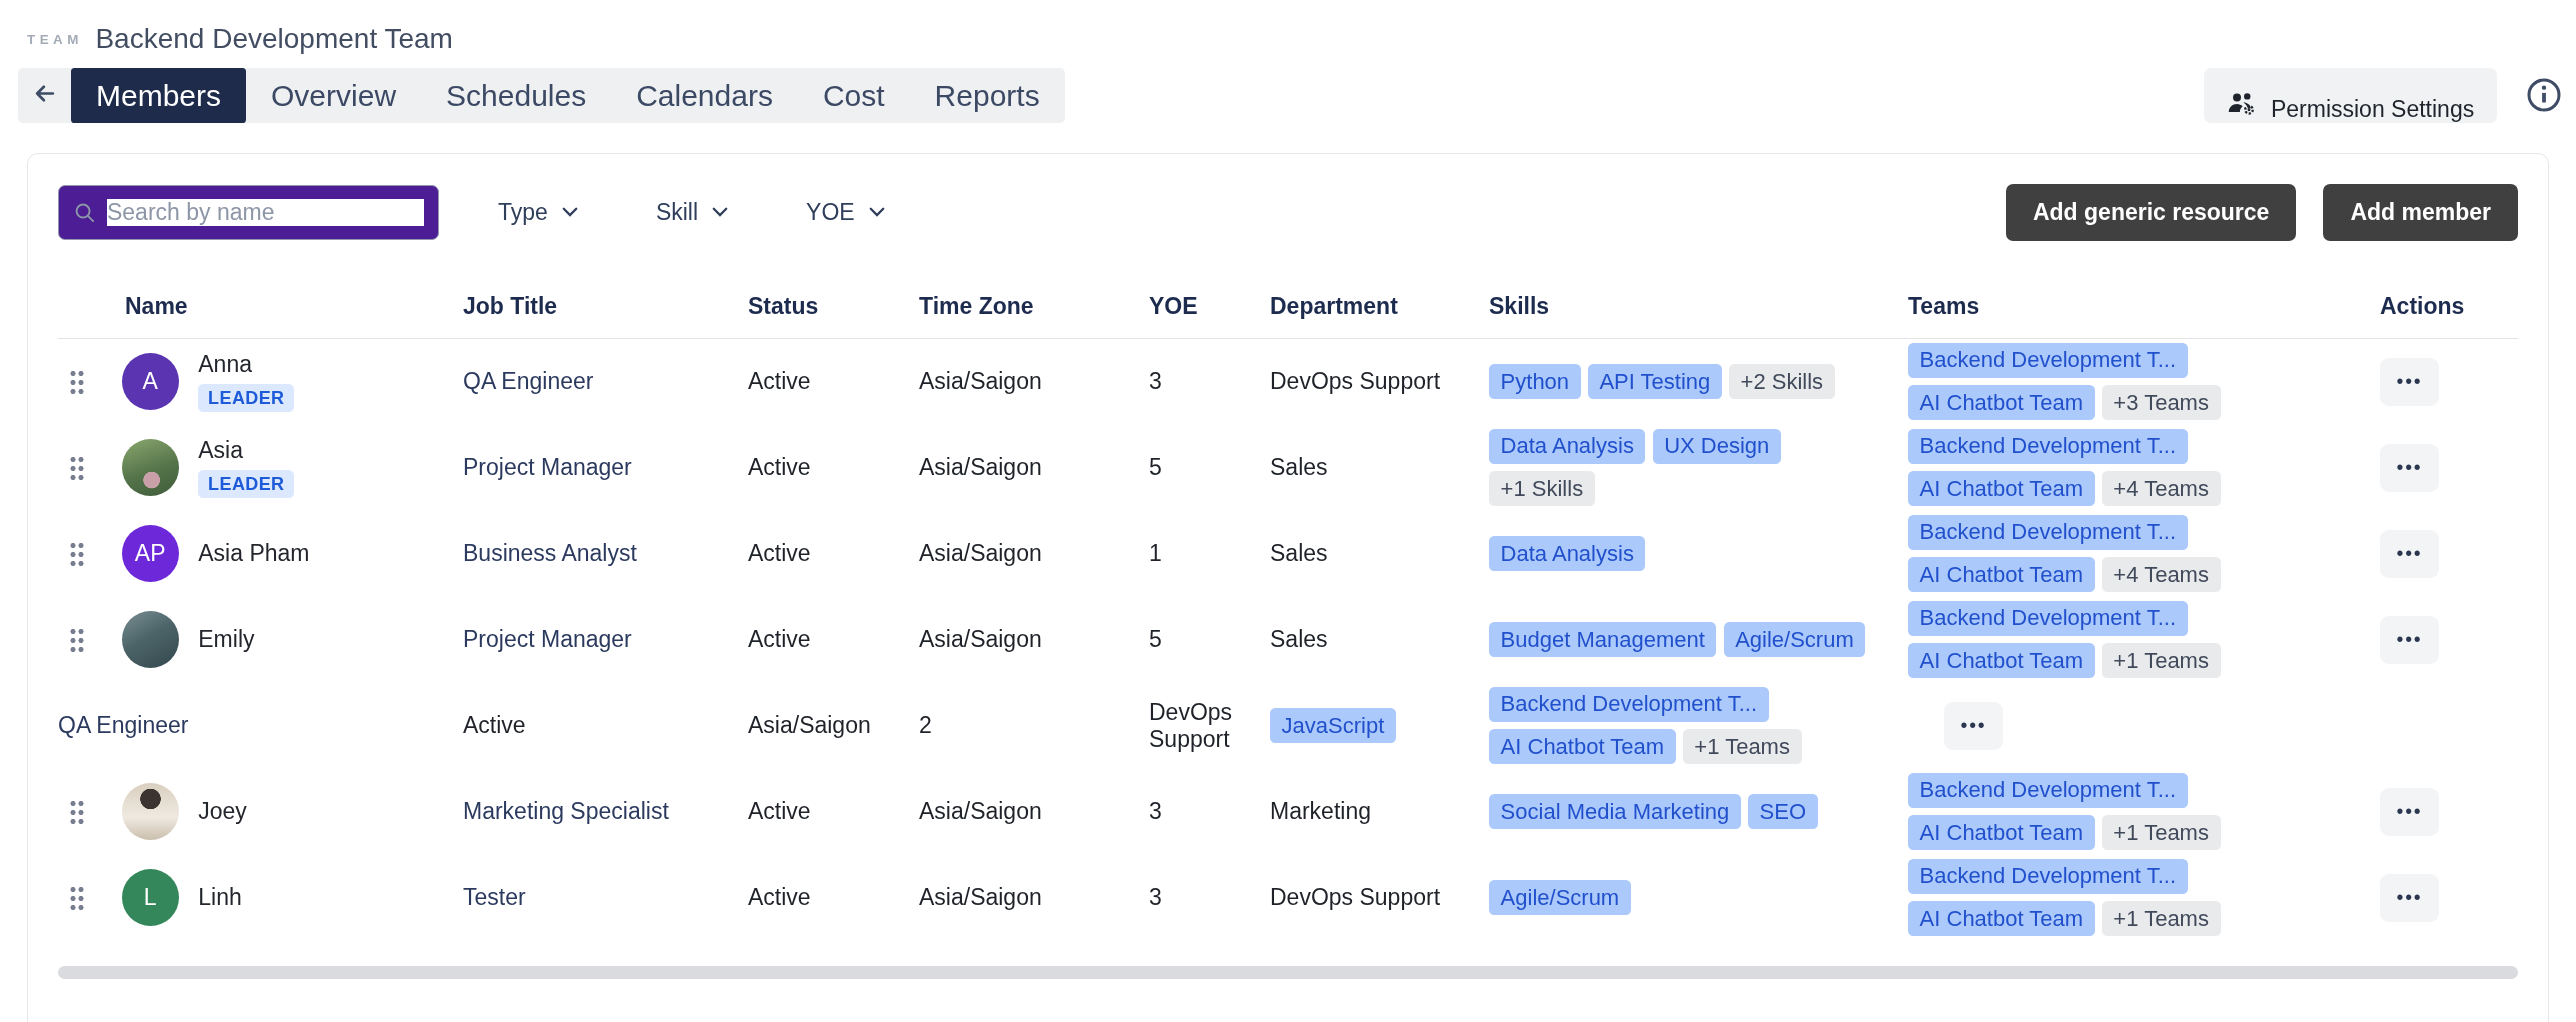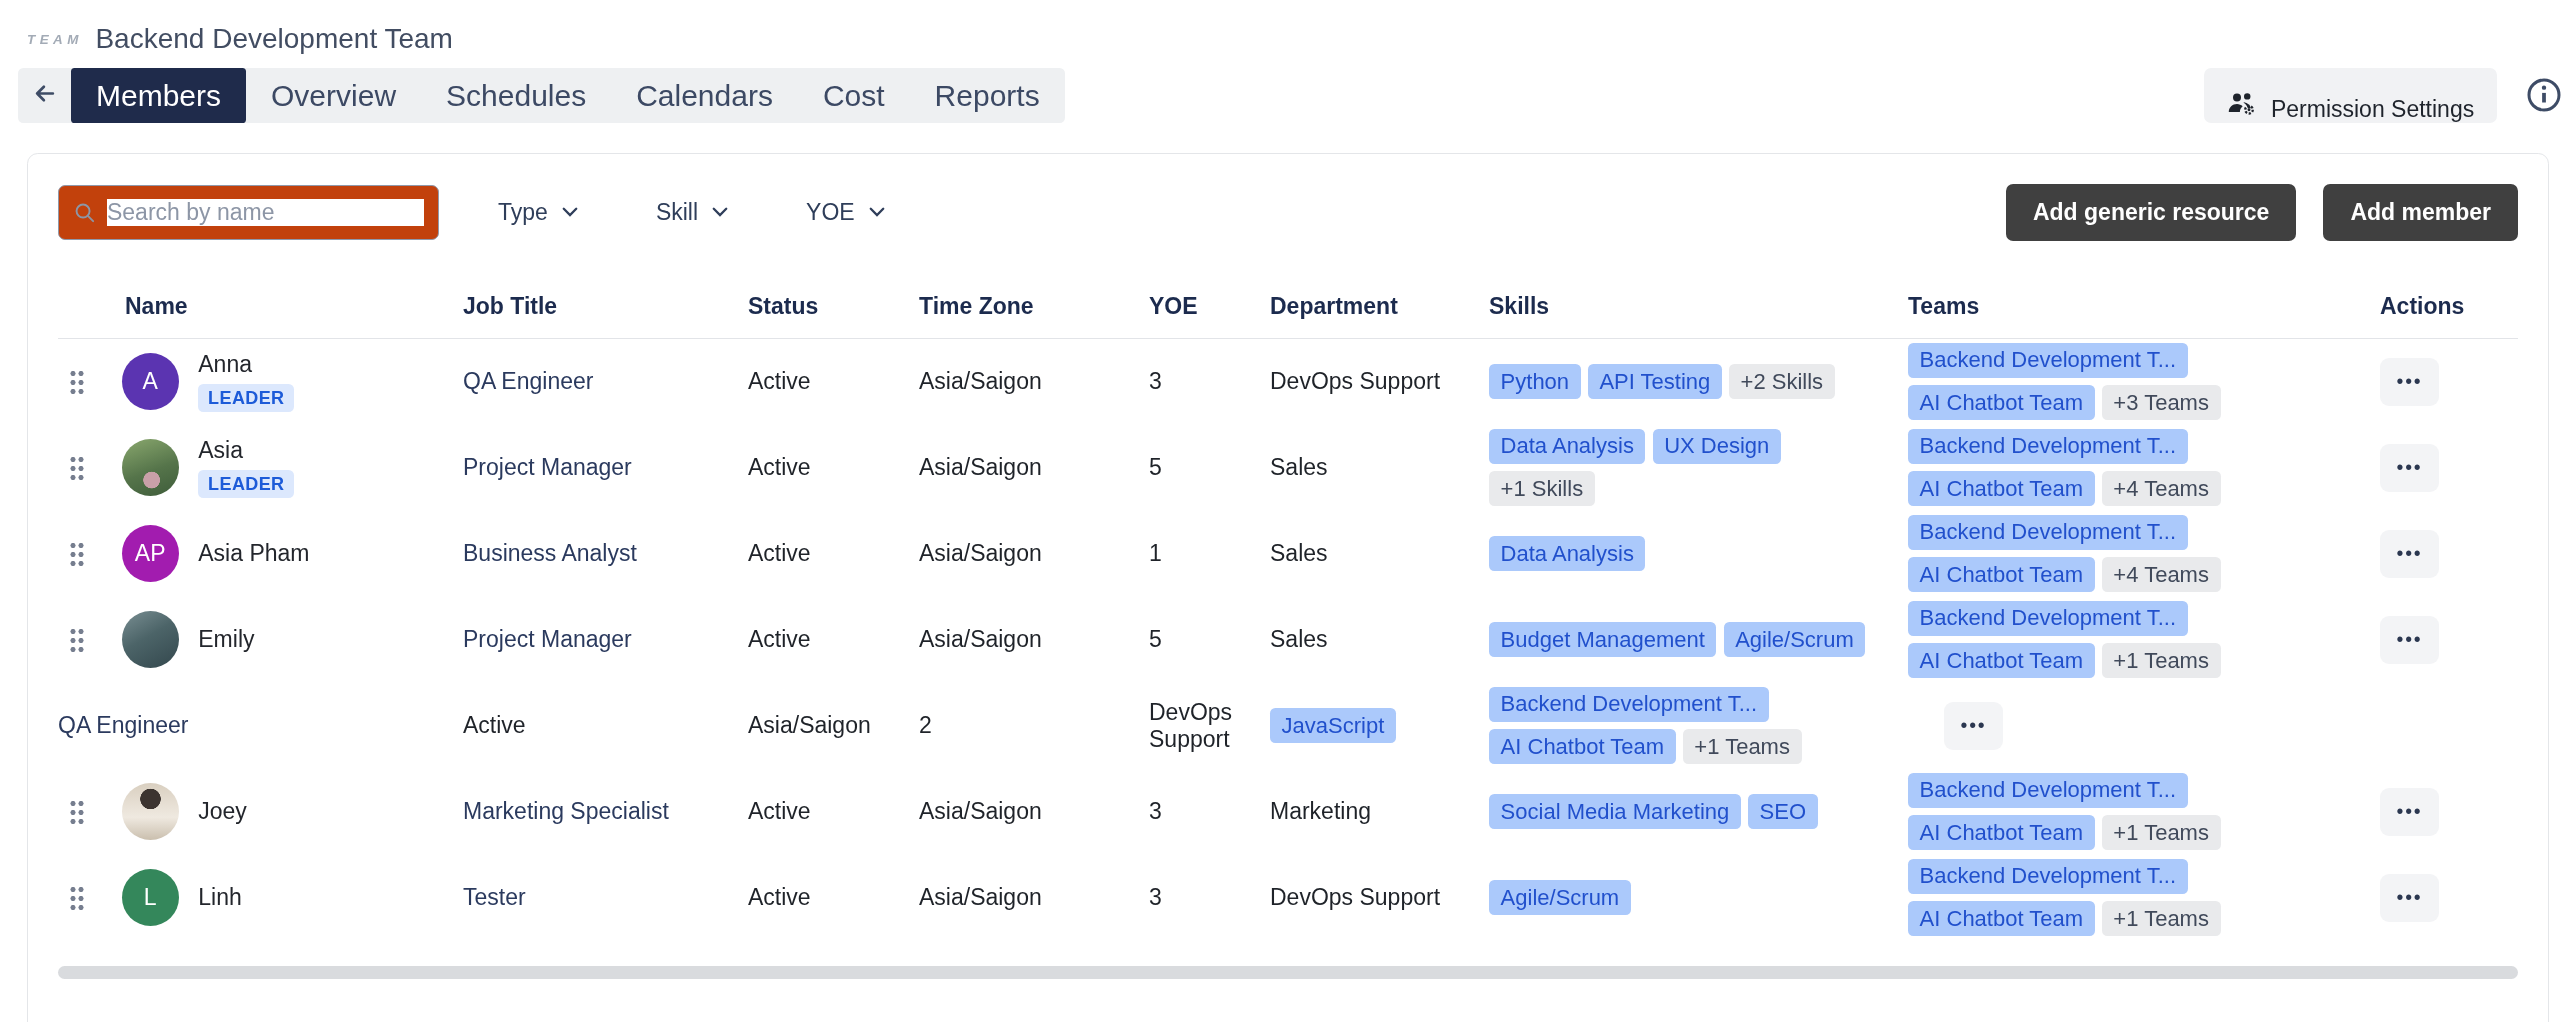--- a/index.html
+++ b/index.html
@@ -1,37 +1,37 @@
 <!DOCTYPE html>
 <html style="font-size:14.3px"><head>
 <meta charset="utf-8">
 <style>
   * { margin:0; padding:0; box-sizing:border-box; }
   html,body { width:2576px; height:1023px; overflow:hidden; background:#ffffff;
     font-family:"Liberation Sans", sans-serif; color:#21262e; }
 
   
   .top { padding:23px 27px 0 27px; display:flex; align-items:flex-start; }
-  .eyebrow { font-size:13.4px; letter-spacing:4.5px; color:#a3abb6; font-weight:600; margin-top:9px;font-style:italic; }
+  .eyebrow { font-size:13.4px; letter-spacing:4.5px; color:#a3abb6; font-weight:600; margin-top:9px; }
   .page-title { font-size:28px; font-weight:500; color:#424d62; margin-left:12.5px; }
 
   .nav-row { display:flex; align-items:center; justify-content:space-between; margin-top:12.5px; padding:0 14.3px 0 18px; }
   .tabbar { display:inline-flex; align-items:center; background:#eef0f2; border-radius:5.3px; height:55px; }
   .back-btn { width:53px; height:55px; display:flex; align-items:center; justify-content:center; cursor:pointer; }
   .tab { padding:0 25px; height:55px; line-height:55px; font-size:30px; color:#3c4964; font-weight:500; cursor:pointer; white-space:nowrap; }
   .tab.active { background:#1f2b4b; color:#ffffff; border-radius:3.6px; }
   .nav-right { display:flex; align-items:center; gap:28.5px; }
   .perm-btn { display:flex; align-items:flex-end; gap:14.3px; height:55px; padding:0 23px; background:#f1f2f4; border-radius:7.1px; font-size:23px; font-weight:500; color:#1f242c; cursor:pointer; white-space:nowrap; }
 
   
   .card { margin:30px 27px 0 27px; border:1.8px solid #e4e6e9; border-radius:10.7px; height:980px; padding:30px 30px 0 30px; background:#fff; }
 
   
   .toolbar { display:flex; align-items:center; }
-  .search-box { width:381px; height:55px; border:1.8px solid #8f99ab; border-radius:7.1px; display:flex; align-items:center; padding:0 14.3px; gap:10.7px; background:#c2410c; }
+  .search-box { width:381px; height:55px; border:1.8px solid #8f99ab; border-radius:7.1px; display:flex; align-items:center; padding:0 14.3px; gap:10.7px; background:#4c1d95; }
   .search-box input { border:none; outline:none; font-size:23px; color:#333; width:100%; font-family:"Liberation Sans",sans-serif; }
   .search-box input::placeholder { color:#8d96a6; }
   .filters { display:flex; gap:78px; margin-left:59px; }
   .filter { display:flex; align-items:center; gap:14px; font-size:23px; font-weight:500; color:#2f3e5a; cursor:pointer; }
   .toolbar-spacer { flex:1; }
   .btn-primary { background:#404040; color:#fff; border:none; border-radius:7.1px; height:57px; padding:0 27px; font-size:23px; font-weight:600; font-family:"Liberation Sans",sans-serif; cursor:pointer; white-space:nowrap; }
   .btn-primary + .btn-primary { margin-left:27px; }
 
   
   .grid { display:grid; grid-template-columns:405px 285px 171px 230px 121px 219px 419px 436px auto; align-items:center; }
@@ -232,21 +232,21 @@
           </div>
         </div>
     <div class="cell-actions">
           <button class="actions-btn">•••</button>
         </div>
   </div>
 
   <div class="grid trow">
     <div class="cell-name">
       <div class="drag-handle"></div>
-      <div class="avatar" style="background: #a21caf;">AP</div>
+      <div class="avatar" style="background: #6d28d9;">AP</div>
       <div class="name-stack">
         <span class="member-name">Asia Pham</span>
 
       </div>
     </div>
     <div class="cell-job">Business Analyst</div>
     <div class="cell-text">Active</div>
     <div class="cell-text">Asia/Saigon</div>
     <div class="cell-text">1</div>
     <div class="cell-text">Sales</div>

